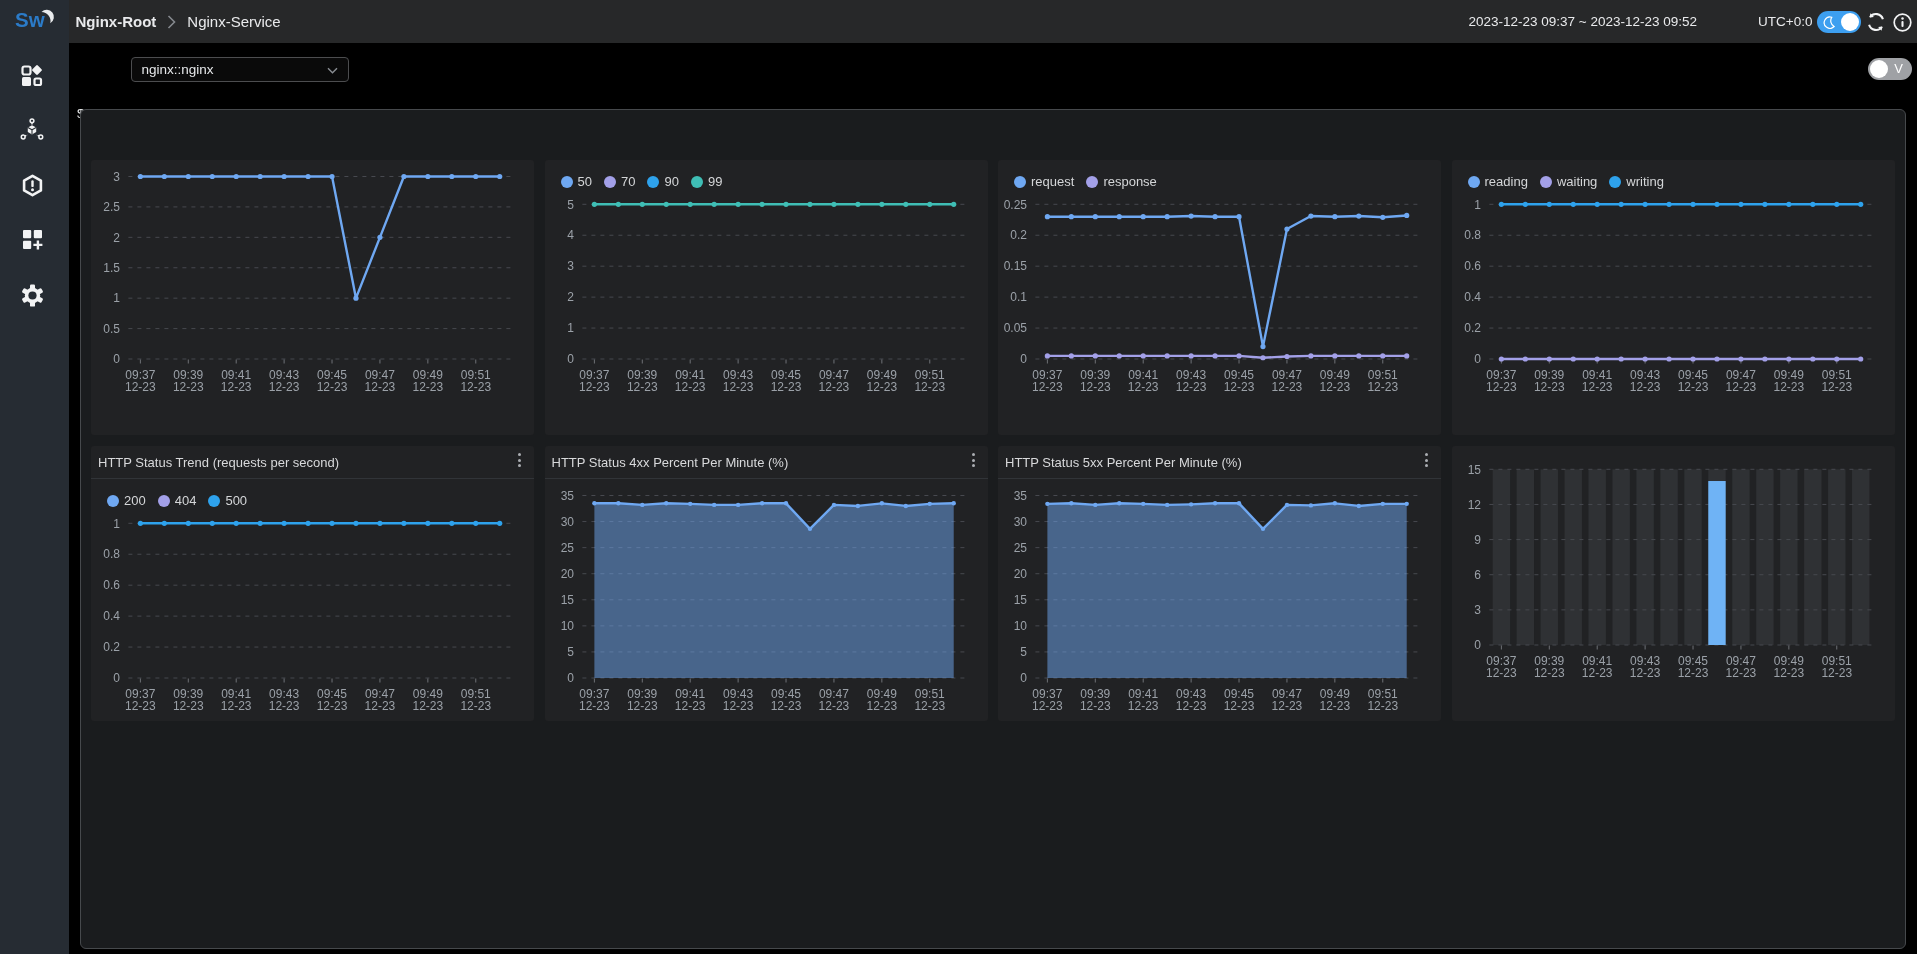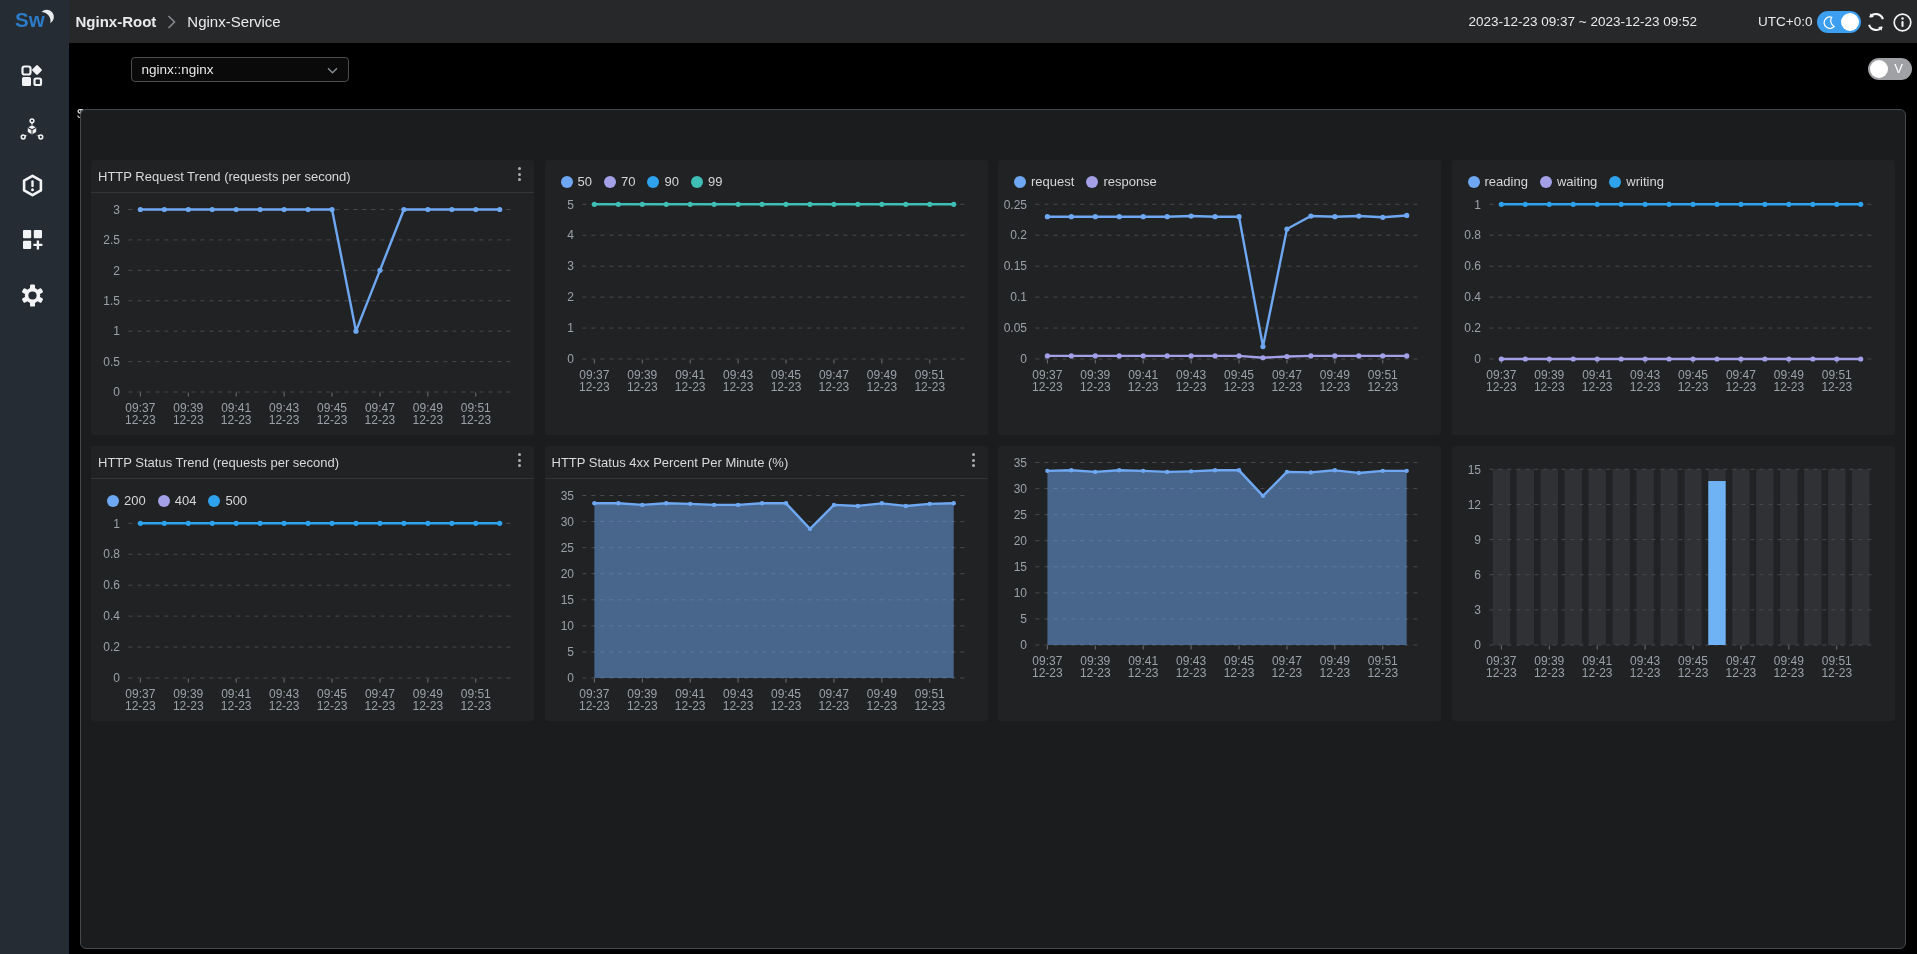--- a/index.html
+++ b/index.html
@@ -112,28 +112,20 @@
   <div class="svcsel">nginx::nginx<svg width="13" height="13" viewBox="0 0 13 13" style="position:absolute;right:9px;top:6px">
         <path d="M2 4.2 L6.5 8.8 L11 4.2" stroke="#898D92" stroke-width="1.4" fill="none"></path>
       </svg></div>
   <span class="vtog">
       <span class="knob"></span>
       <span class="vt">V</span>
     </span>
 </div>
 <div class="container">
   <div class="card" style="left:10px;top:50px">
-      <div class="chead">
-        <span class="ct">HTTP Request Trend (requests per second)</span>
-        <span class="dots">
-          <i></i>
-          <i></i>
-          <i></i>
-        </span>
-      </div>
       <div class="cbody"><svg width="443" height="242" viewBox="0 0 443 242" font-family="Liberation Sans, sans-serif">
           <line x1="37.4" y1="199.00" x2="420.7" y2="199.00" stroke="#47494F" stroke-width="1" stroke-dasharray="4 5"></line>
           <line x1="37.4" y1="168.58" x2="420.7" y2="168.58" stroke="#47494F" stroke-width="1" stroke-dasharray="4 5"></line>
           <line x1="37.4" y1="138.17" x2="420.7" y2="138.17" stroke="#47494F" stroke-width="1" stroke-dasharray="4 5"></line>
           <line x1="37.4" y1="107.75" x2="420.7" y2="107.75" stroke="#47494F" stroke-width="1" stroke-dasharray="4 5"></line>
           <line x1="37.4" y1="77.33" x2="420.7" y2="77.33" stroke="#47494F" stroke-width="1" stroke-dasharray="4 5"></line>
           <line x1="37.4" y1="46.92" x2="420.7" y2="46.92" stroke="#47494F" stroke-width="1" stroke-dasharray="4 5"></line>
           <line x1="37.4" y1="16.50" x2="420.7" y2="16.50" stroke="#47494F" stroke-width="1" stroke-dasharray="4 5"></line>
           <text x="29" y="203.20" text-anchor="end" font-size="12" fill="#9BA1A8">0</text>
           <text x="29" y="172.78" text-anchor="end" font-size="12" fill="#9BA1A8">0.5</text>
@@ -535,20 +527,28 @@
           <circle cx="264.98" cy="49.87" r="2.2" fill="#6FA8F2"></circle>
           <circle cx="288.94" cy="25.89" r="2.2" fill="#6FA8F2"></circle>
           <circle cx="312.90" cy="26.93" r="2.2" fill="#6FA8F2"></circle>
           <circle cx="336.85" cy="24.32" r="2.2" fill="#6FA8F2"></circle>
           <circle cx="360.81" cy="26.93" r="2.2" fill="#6FA8F2"></circle>
           <circle cx="384.77" cy="24.84" r="2.2" fill="#6FA8F2"></circle>
           <circle cx="408.72" cy="24.32" r="2.2" fill="#6FA8F2"></circle>
         </svg></div>
     </div>
     <div class="card" style="left:917px;top:336px">
+      <div class="chead">
+        <span class="ct">HTTP Status 5xx Percent Per Minute (%)</span>
+        <span class="dots">
+          <i></i>
+          <i></i>
+          <i></i>
+        </span>
+      </div>
       <div class="cbody"><svg width="443" height="242" viewBox="0 0 443 242" font-family="Liberation Sans, sans-serif">
           <line x1="37.4" y1="199.00" x2="420.7" y2="199.00" stroke="#47494F" stroke-width="1" stroke-dasharray="4 5"></line>
           <line x1="37.4" y1="172.93" x2="420.7" y2="172.93" stroke="#47494F" stroke-width="1" stroke-dasharray="4 5"></line>
           <line x1="37.4" y1="146.86" x2="420.7" y2="146.86" stroke="#47494F" stroke-width="1" stroke-dasharray="4 5"></line>
           <line x1="37.4" y1="120.79" x2="420.7" y2="120.79" stroke="#47494F" stroke-width="1" stroke-dasharray="4 5"></line>
           <line x1="37.4" y1="94.71" x2="420.7" y2="94.71" stroke="#47494F" stroke-width="1" stroke-dasharray="4 5"></line>
           <line x1="37.4" y1="68.64" x2="420.7" y2="68.64" stroke="#47494F" stroke-width="1" stroke-dasharray="4 5"></line>
           <line x1="37.4" y1="42.57" x2="420.7" y2="42.57" stroke="#47494F" stroke-width="1" stroke-dasharray="4 5"></line>
           <line x1="37.4" y1="16.50" x2="420.7" y2="16.50" stroke="#47494F" stroke-width="1" stroke-dasharray="4 5"></line>
           <text x="29" y="203.20" text-anchor="end" font-size="12" fill="#9BA1A8">0</text>

